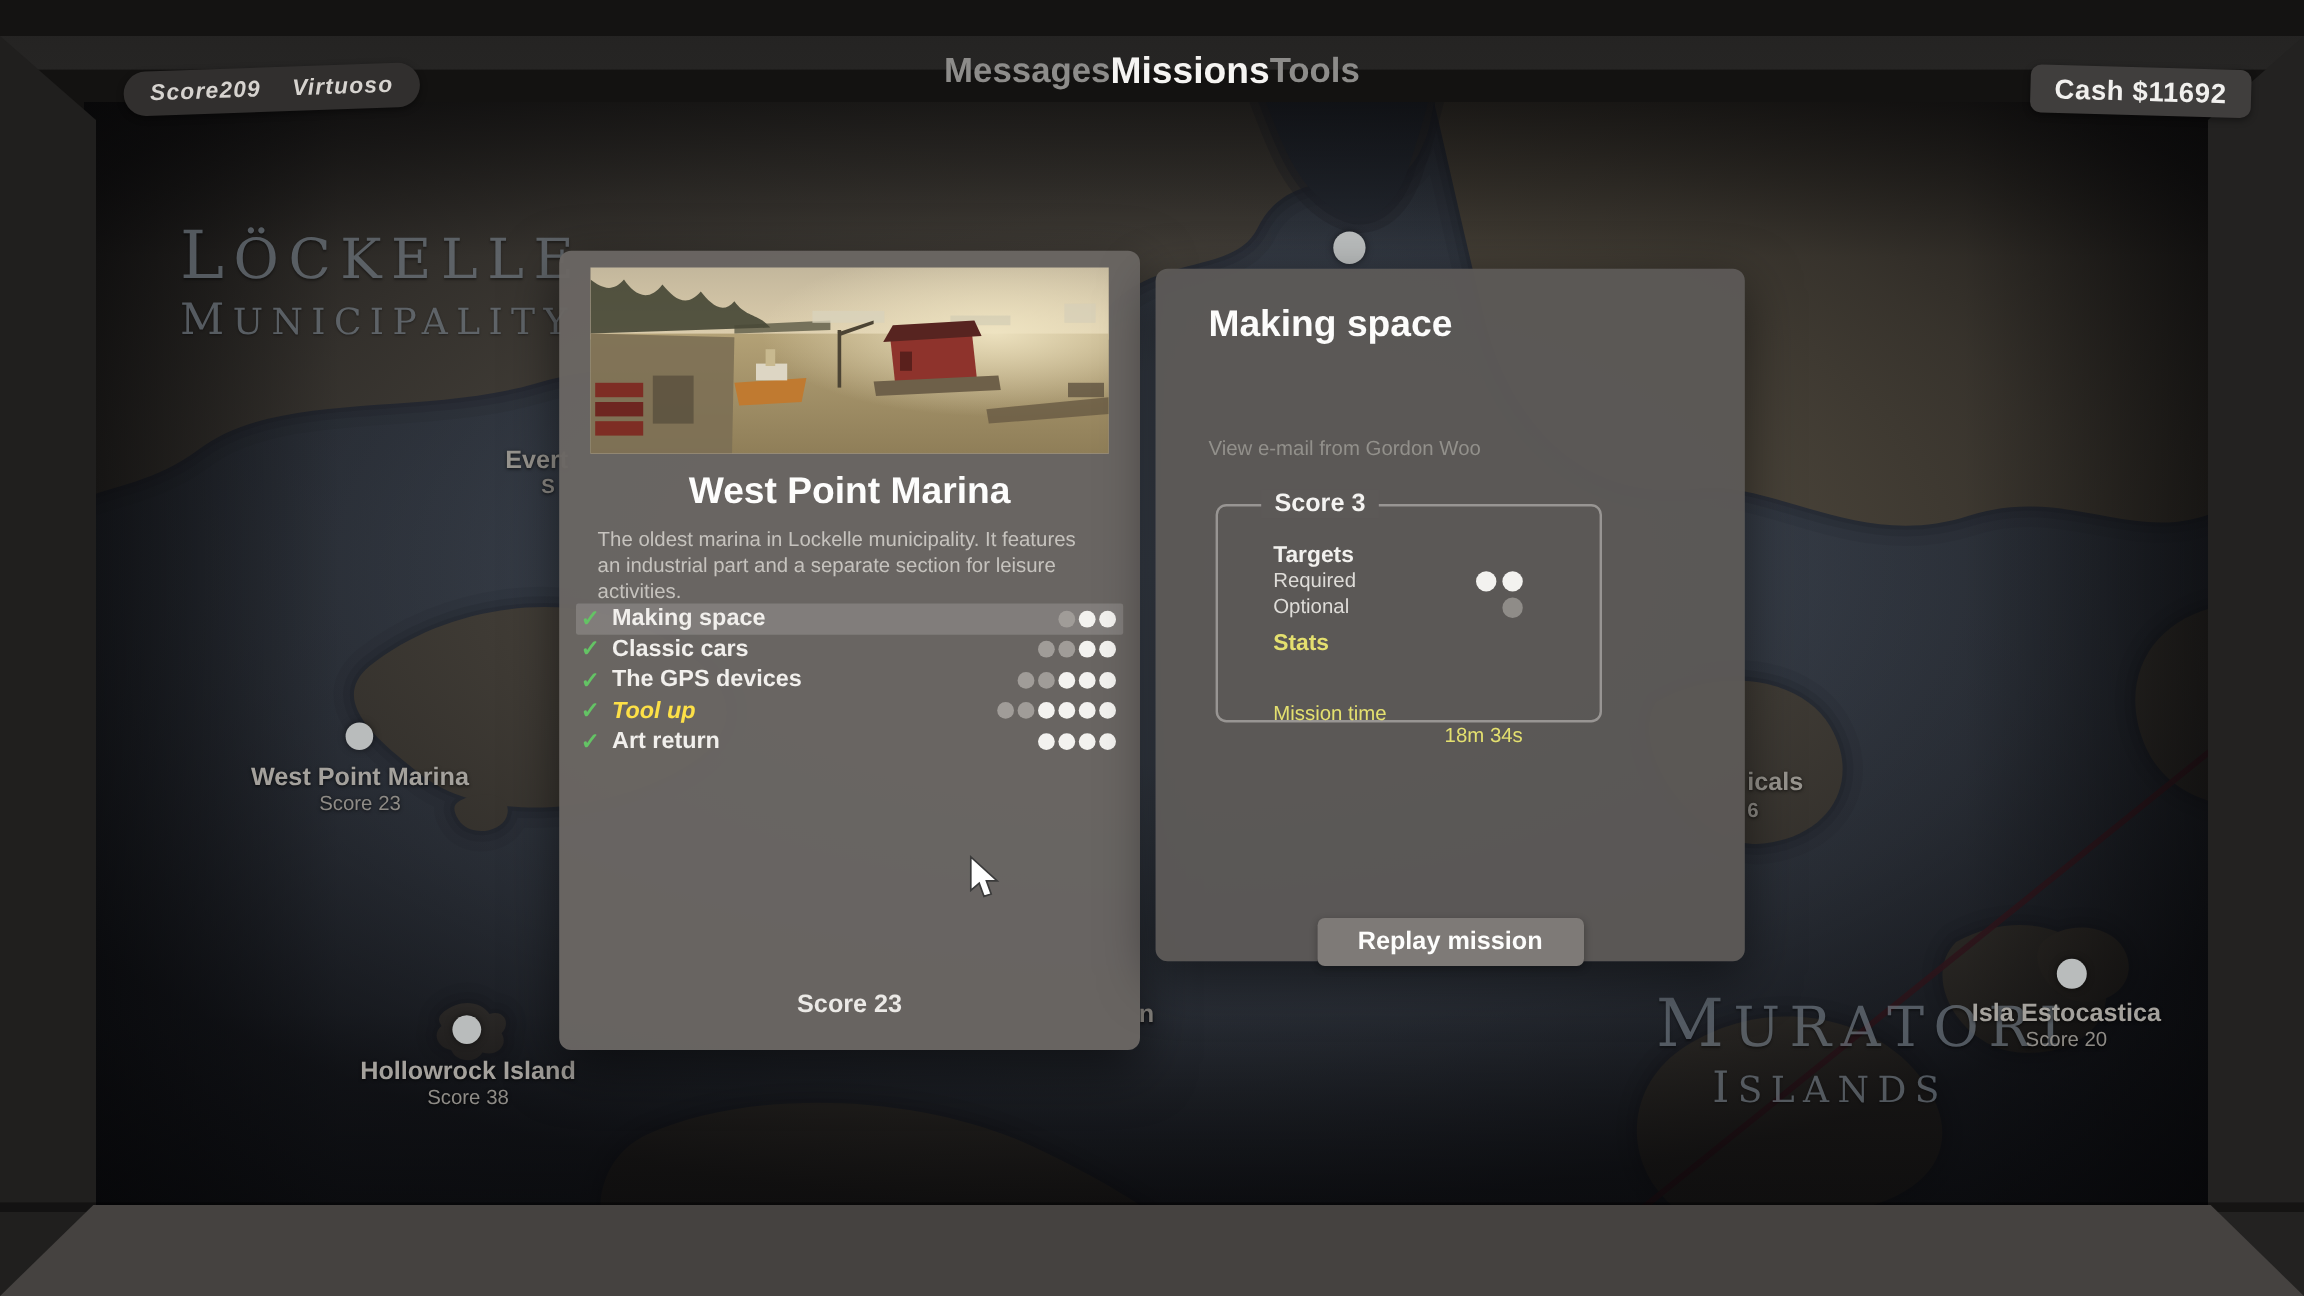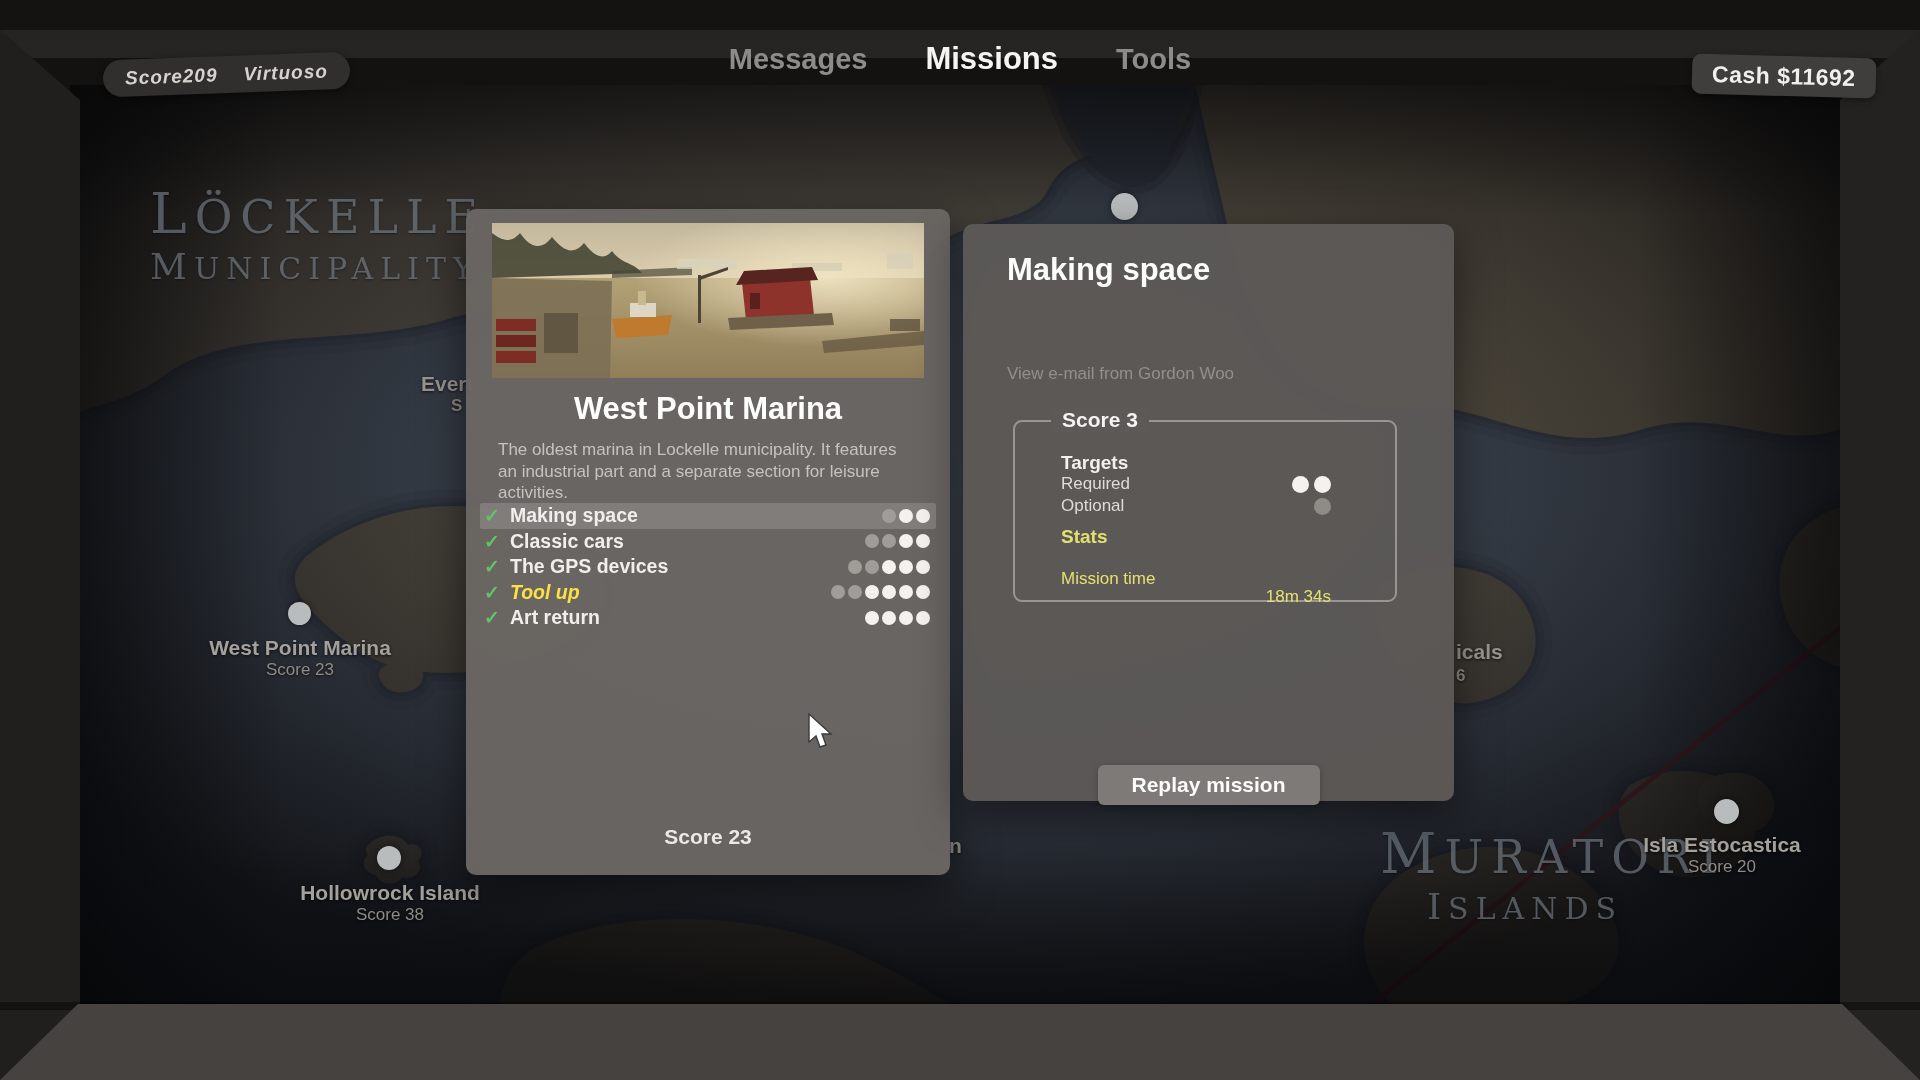--- a/index.html
+++ b/index.html
@@ -38,21 +38,21 @@
   .map-marker { position:absolute; z-index:2; text-align:center; transform:translateX(-50%); }
   .marker-dot { position:absolute; z-index:2; background:#b9bcbc; border-radius:50%;
                 box-shadow:0 0 6px rgba(0,0,0,.5); }
   .marker-name { font-size:21px; font-weight:bold; color:#a4a19c; text-shadow:0 1px 3px rgba(0,0,0,.7); white-space:nowrap; }
   .marker-score { font-size:17px; color:#8e8b86; text-shadow:0 1px 3px rgba(0,0,0,.7); }
   .partial-label { position:absolute; z-index:2; font-weight:bold; color:#98958f;
                    text-shadow:0 1px 3px rgba(0,0,0,.7); white-space:nowrap; }
 
   
   #tabs { position:absolute; left:0; top:30px; width:1920px; height:58px; z-index:6;
-          display:flex; justify-content:center; align-items:center; gap:58px; }
+          display:flex; justify-content:center; align-items:center; }
   .tab { font-size:29px; font-weight:bold; color:#8d8c8a; cursor:pointer; }
   .tab.active { color:#f5f4f2; font-size:31px; }
 
   #score-badge { position:absolute; left:103px; top:56px; z-index:6; height:37px;
     background:#312f2e; border-radius:19px; padding:0 22px; display:flex; align-items:center; gap:26px;
     transform:rotate(-2deg); box-shadow:0 2px 6px rgba(0,0,0,.4); }
   #score-badge span { font-size:19px; font-weight:bold; font-style:italic; color:#d6d3cf; letter-spacing:1px; }
   #cash-badge { position:absolute; left:1692px; top:56px; z-index:6; height:40px;
     background:#403e3d; border-radius:9px; padding:0 20px; display:flex; align-items:center;
     transform:rotate(1.6deg); box-shadow:0 2px 6px rgba(0,0,0,.4); }
@@ -80,21 +80,21 @@
   #card-score { position:absolute; left:0; top:616px; width:100%; text-align:center;
     font-size:21px; font-weight:bold; color:#ebe9e6; }
 
   
   #right-panel { position:absolute; left:963px; top:224px; width:491px; height:577px; z-index:10;
     background:rgba(92,89,87,.97); border-radius:10px; box-shadow:0 14px 44px rgba(0,0,0,.5); }
   #panel-title { position:absolute; left:44px; top:28px; font-size:31px; font-weight:bold; color:#fcfcfb; }
   #panel-desc { position:absolute; left:44px; top:78px; width:412px; font-size:17px; color:#c9c6c1; line-height:1.27; }
   #email-link { position:absolute; left:44px; top:140px; font-size:17px; color:#92908b; cursor:pointer; }
 
-  #score-box { position:absolute; left:50px; top:196px; width:384px; height:182px;
+  #score-box { position:absolute; left:50px; top:196px; width:322px; height:182px;
     border:2px solid rgba(186,183,179,.65); border-radius:9px; }
   #score-box-legend { position:absolute; left:36px; top:-14px; background:rgba(92,89,87,1);
     padding:0 11px; font-size:21px; font-weight:bold; color:#f4f3f1; }
   .sb-row { position:absolute; left:46px; right:64px; display:flex; justify-content:space-between; align-items:center; }
   .sb-head { font-size:19px; font-weight:bold; color:#f2f1ee; }
   .sb-head.yellow, .sb-text.yellow, .sb-val.yellow { color:#e4e06f; }
   .sb-text { font-size:17px; color:#dedcd8; }
   .sb-val.yellow { font-size:17px;margin-top:37px; }
   .sb-dots { display:flex; gap:5px; }
   .sb-dots .dot { width:17px; height:17px; border-radius:50%; }
@@ -389,21 +389,21 @@
       </div>
       <div class="sb-row" style="top:74px;">
         <span class="sb-text">Optional</span>
         <span class="sb-dots">
             <span class="dot dim"></span>
           </span>
       </div>
       <div class="sb-row" style="top:104px;">
         <span class="sb-head yellow">Stats</span>
       </div>
-      <div class="sb-row" style="top:128px;">
+      <div class="sb-row" style="top:144px;">
         <span class="sb-text yellow">Mission time</span>
         <span class="sb-val yellow">18m 34s</span>
       </div>
     </div>
 
     <button id="replay-btn">Replay mission</button>
   </div>
 
   <div id="cursor">
     <svg width="34" height="40" viewBox="0 0 34 40">

